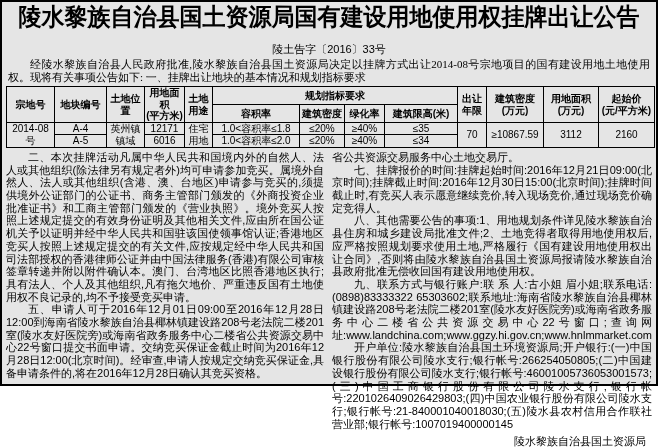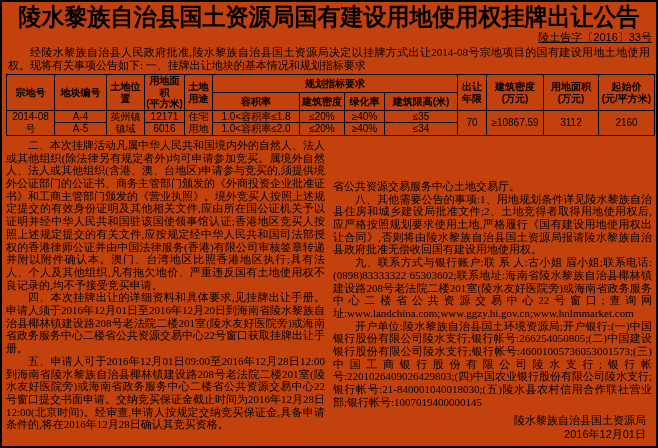--- a/index.html
+++ b/index.html
@@ -1,28 +1,28 @@
 <!DOCTYPE html>
 <html><head>
 <meta charset="utf-8">
 <style>
   html,body{margin:0;padding:0;background:#fff;}
   body{width:658px;height:448px;overflow:hidden;font-family:"Liberation Sans",sans-serif;color:#000;}
-  .page{box-sizing:border-box;width:658px;height:448px;border:2px solid #000;padding:2px 4px 2px 4px;background:#c2410c;}
+  .page{box-sizing:border-box;width:658px;height:386px;border:2px solid #000;padding:2px 4px 2px 4px;background:#e5e5e5;}
   .title{font-size:23px;font-weight:900;text-align:center;letter-spacing:0px;line-height:1.15;white-space:nowrap;transform:scaleY(1.05);}
-  .doc-no{font-size:11px;text-align:right;line-height:1.2;margin-top:1px;text-decoration:underline;}
+  .doc-no{font-size:11px;text-align:center;line-height:1.2;margin-top:13px;}
   .intro{font-size:11px;line-height:1.22;text-align:justify;text-indent:2em;margin:1px 2px 2px 2px;font-family:Liberation Serif, serif;}
   table{border-collapse:collapse;table-layout:fixed;width:648px;margin:0 auto;}
   th,td{border:1px solid #000;font-size:10px;text-align:center;vertical-align:middle;padding:0 1px;line-height:1.15;overflow:hidden;}
   th{font-weight:bold;white-space:pre-line;}
   td{white-space:pre-line;}
   .body-cols{display:flex;gap:8px;margin-top:3px;}
   .col{width:50%;font-size:11px;line-height:1.155;text-align:justify;}
-  .col p{margin:0;text-indent:2em;font-family:Liberation Serif, serif;}
-  .col p.no-indent{text-indent:0;margin-top:41px;}
+  .col p{margin:0;text-indent:2em;}
+  .col p.no-indent{text-indent:0;}
   .sig{text-align:right;font-size:11px;line-height:1.3;padding-right:6px;margin-top:4px;}
 </style>
 </head>
 <body>
 
 <div class="page">
 
   <div class="title">陵水黎族自治县国土资源局国有建设用地使用权挂牌出让公告</div>
   <div class="doc-no">陵土告字〔2016〕33号</div>
   <div class="intro">经陵水黎族自治县人民政府批准,陵水黎族自治县国土资源局决定以挂牌方式出让2014-08号宗地项目的国有建设用地土地使用权。现将有关事项公告如下: 一、挂牌出让地块的基本情况和规划指标要求</div>
@@ -90,26 +90,26 @@
       <td>≤20%</td>
       <td>≥40%</td>
       <td>≤34</td>
     </tr>
   </tbody>
     </table>
 
   <div class="body-cols">
     <div class="col">
       <p>二、本次挂牌活动凡属中华人民共和国境内外的自然人、法人或其他组织(除法律另有规定者外)均可申请参加竞买。属境外自然人、法人或其他组织(含港、澳、台地区)申请参与竞买的,须提供境外公证部门的公证书、商务主管部门颁发的《外商投资企业批准证书》和工商主管部门颁发的《营业执照》。境外竞买人按照上述规定提交的有效身份证明及其他相关文件,应由所在国公证机关予以证明并经中华人民共和国驻该国使领事馆认证;香港地区竞买人按照上述规定提交的有关文件,应按规定经中华人民共和国司法部授权的香港律师公证并由中国法律服务(香港)有限公司审核签章转递并附以附件确认本。澳门、台湾地区比照香港地区执行;具有法人、个人及其他组织,凡有拖欠地价、严重违反国有土地使用权不良记录的,均不予接受竞买申请。</p>
-      <p>四、本次挂牌出让的详细资料和具体要求,见挂牌出让手册。申请人须于2016年12月01日至2016年12月20日到海南省陵水黎族自治县椰林镇建设路208号老法院二楼201室(陵水友好医院旁)或海南省政务服务中心二楼省公共资源交易中心22号窗口获取挂牌出让手册。</p>
       <p>五、申请人可于2016年12月01日09:00至2016年12月28日12:00到海南省陵水黎族自治县椰林镇建设路208号老法院二楼201室(陵水友好医院旁)或海南省政务服务中心二楼省公共资源交易中心22号窗口提交书面申请。交纳竞买保证金截止时间为2016年12月28日12:00(北京时间)。经审查,申请人按规定交纳竞买保证金,具备申请条件的,将在2016年12月28日确认其竞买资格。</p>
 
     </div>
     <div class="col">
       <p class="no-indent">省公共资源交易服务中心土地交易厅。</p>
+      <p>七、挂牌报价的时间:挂牌起始时间:2016年12月21日09:00(北京时间);挂牌截止时间:2016年12月30日15:00(北京时间);挂牌时间截止时,有竞买人表示愿意继续竞价,转入现场竞价,通过现场竞价确定竞得人。</p>
       <p>八、其他需要公告的事项:1、用地规划条件详见陵水黎族自治县住房和城乡建设局批准文件;2、土地竞得者取得用地使用权后,应严格按照规划要求使用土地,严格履行《国有建设用地使用权出让合同》,否则将由陵水黎族自治县国土资源局报请陵水黎族自治县政府批准无偿收回国有建设用地使用权。</p>
       <p>九、联系方式与银行账户:联 系 人:古小姐 眉小姐;联系电话:(0898)83333322 65303602;联系地址:海南省陵水黎族自治县椰林镇建设路208号老法院二楼201室(陵水友好医院旁)或海南省政务服务中心二楼省公共资源交易中心22号窗口;查询网址:www.landchina.com;www.ggzy.hi.gov.cn;www.hnlmmarket.com</p>
       <p>开户单位:陵水黎族自治县国土环境资源局;开户银行:(一)中国银行股份有限公司陵水支行;银行帐号:266254050805;(二)中国建设银行股份有限公司陵水支行;银行帐号:46001005736053001573;(三)中国工商银行股份有限公司陵水支行;银行帐号:2201026409026429803;(四)中国农业银行股份有限公司陵水支行;银行帐号:21-840001040018030;(五)陵水县农村信用合作联社营业部;银行帐号:1007019400000145</p>
       <div class="sig">
         <div>陵水黎族自治县国土资源局</div>
         <div>2016年12月01日</div>
       </div>
     </div>
   </div>
 

